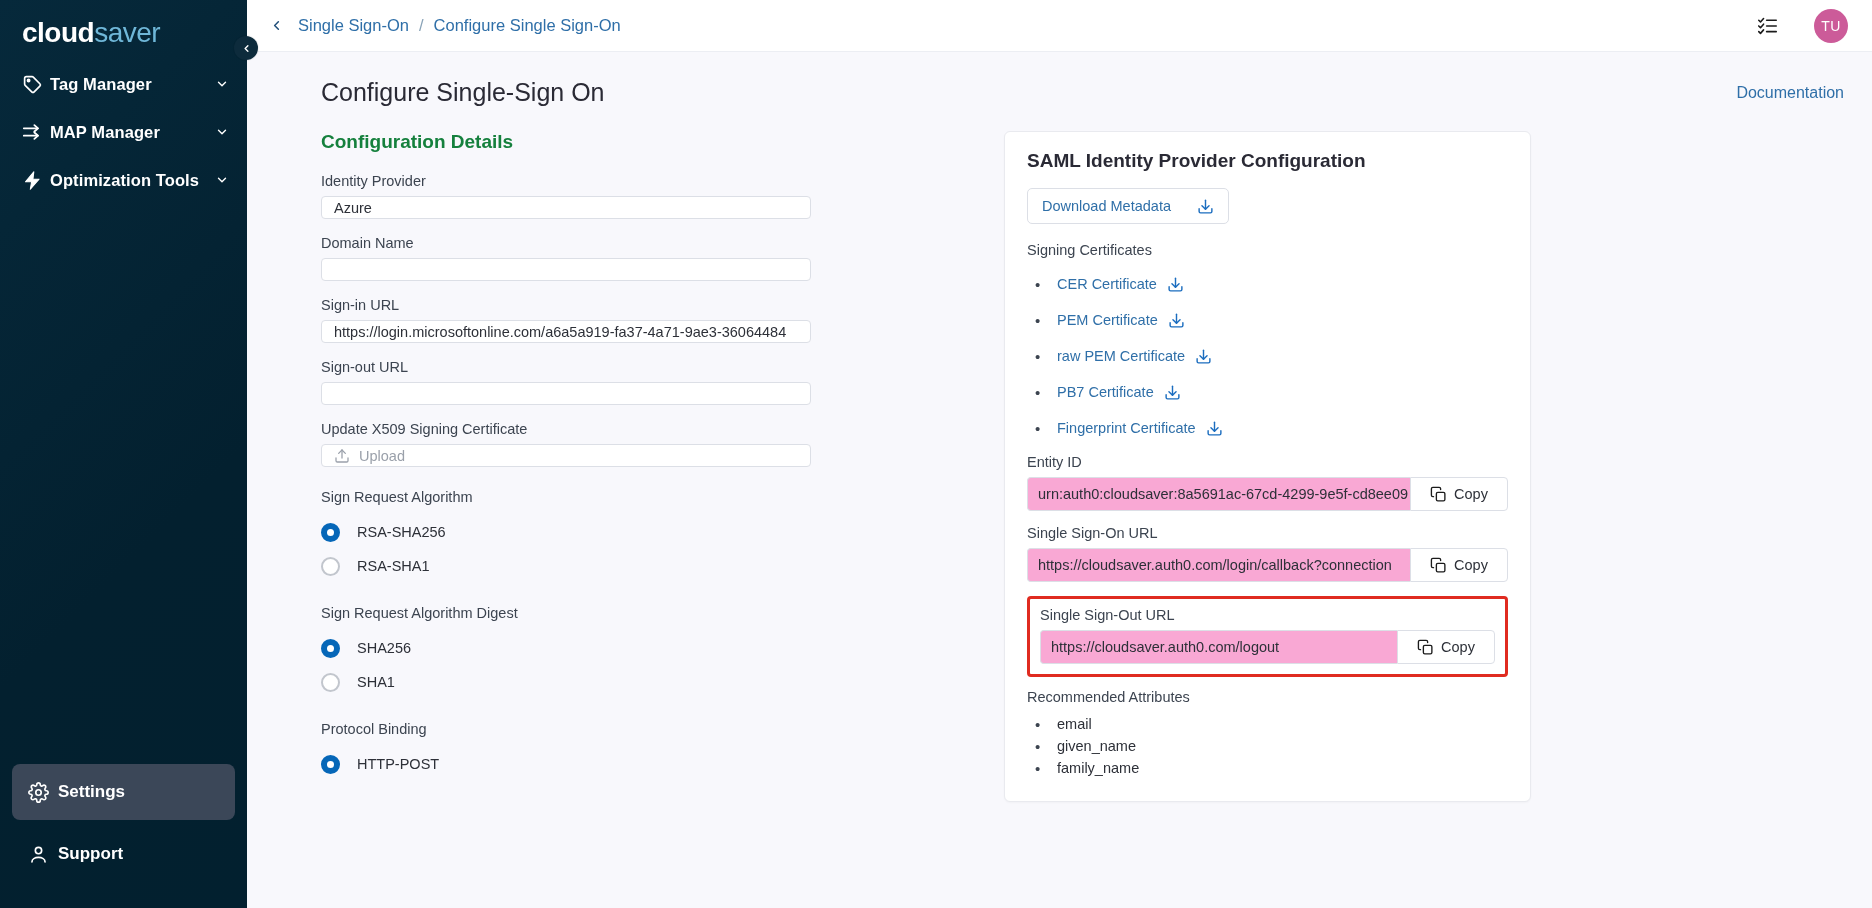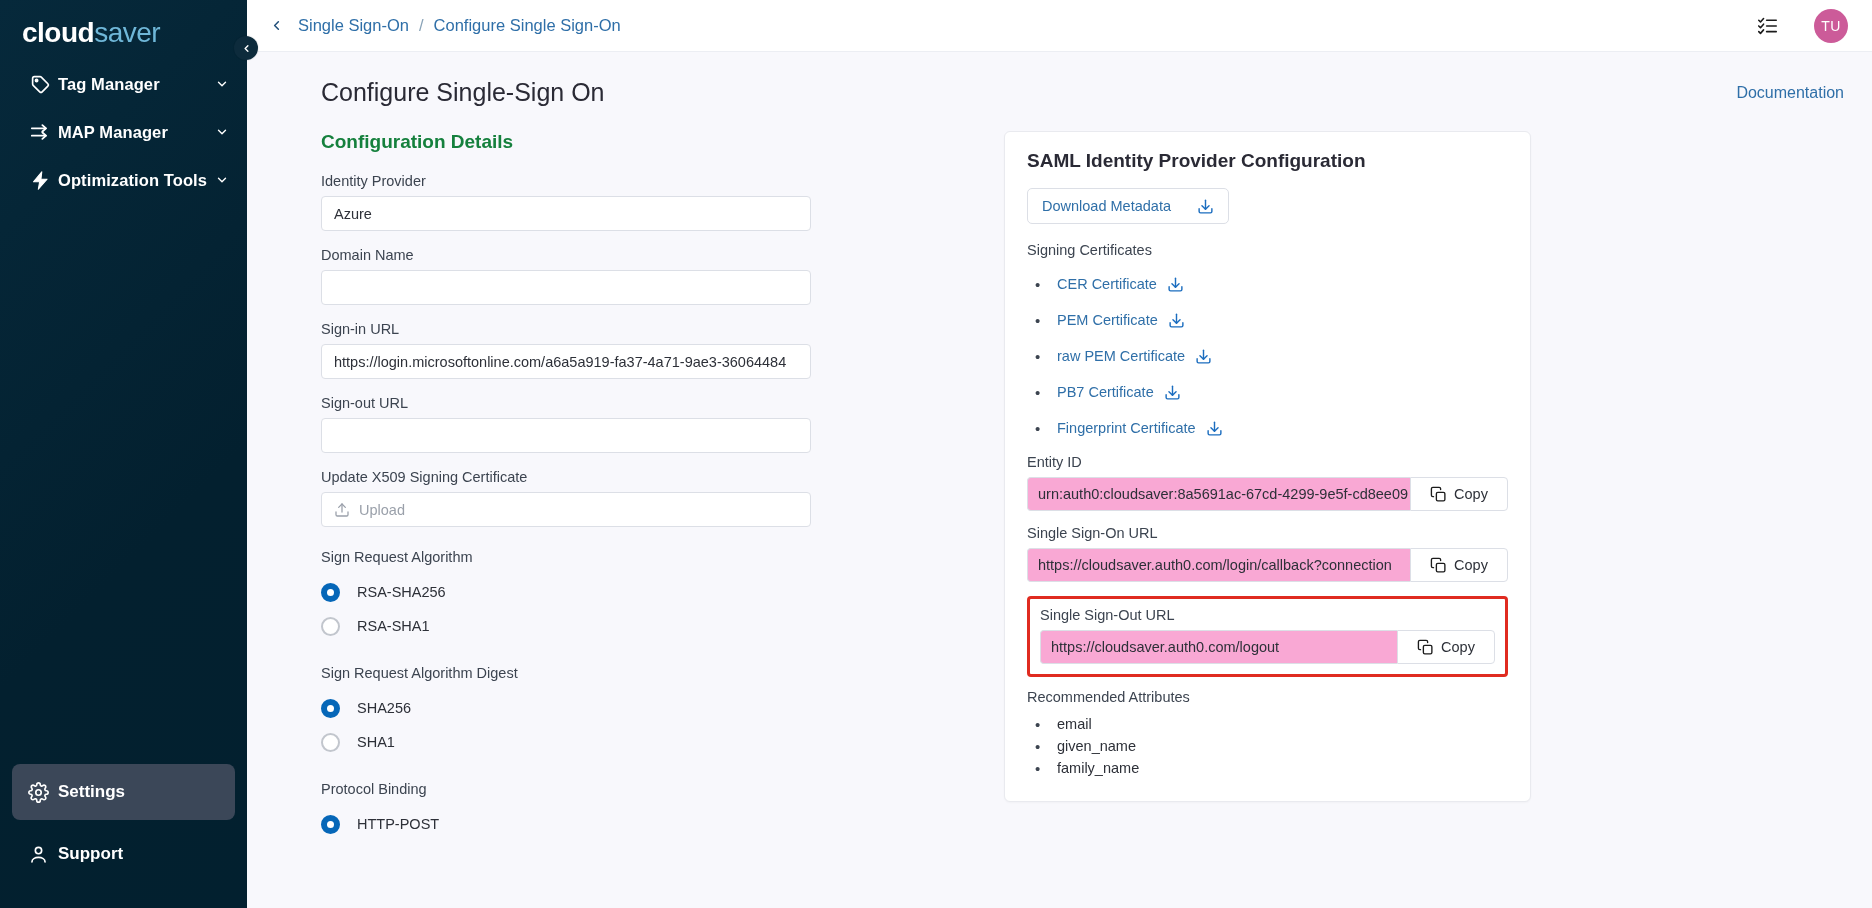--- a/index.html
+++ b/index.html
@@ -23,21 +23,21 @@
   }
   .logo { padding: 14px 0 0 22px; height: 52px; display:flex; align-items:center; }
   .logo-text { font-size: 28px; font-weight: 700; letter-spacing: -0.5px; line-height: 1; }
   .logo-cloud { color: #ffffff; }
   .logo-saver { color: #6fb7d8; font-weight: 400; }
 
   .nav { margin-top: 8px; }
   .nav-item {
     display: flex; align-items: center;
     height: 48px;
-    padding: 0 16px 0 30px;
+    padding: 0 16px 0 22px;
     cursor: pointer;
     color: #ffffff;
   }
   .nav-item .ni-icon { width: 28px; flex: 0 0 28px; display:flex; align-items:center; justify-content:flex-start; }
   .nav-item .ni-label { flex: 1; font-size: 16.5px; font-weight: 700; letter-spacing: .1px; }
   .nav-item .ni-caret { width: 18px; flex:0 0 18px; display:flex; align-items:center; justify-content:center; }
 
   .sidebar-spacer { flex: 1 1 auto; }
 
   .bottom-nav { padding: 0 12px 20px 12px; }
@@ -94,21 +94,21 @@
 
   .columns { display:flex; margin-top: 24px; padding-left: 50px; }
   .col-left { width: 520px; flex: 0 0 520px; }
   .col-gap { width: 163px; flex: 0 0 163px; }
 
   .section-title { font-size: 19px; color:#15803d; margin-bottom: 20px; }
 
   .field { margin-bottom: 16px; }
   .field-label { font-size: 14.5px; color:#3c4450; margin-bottom: 7px; }
   .input {
-    width: 490px; height: 35px;
+    width: 490px; height: 23px;
     border:1px solid #dcdfe6; border-radius:4px;
     background:#fff; font-size:14.5px; color:#2d3038;
     padding: 0 12px; display:flex; align-items:center;
     overflow:hidden; white-space:nowrap;
     font-family:"Liberation Sans", sans-serif;
   }
   .input.upload { color:#9aa0aa; gap:9px; }
 
   .radio-group { margin-top: 22px; margin-bottom: 4px; }
   .radio-group-label { font-size:14.5px; color:#3c4450; margin-bottom: 10px; }

